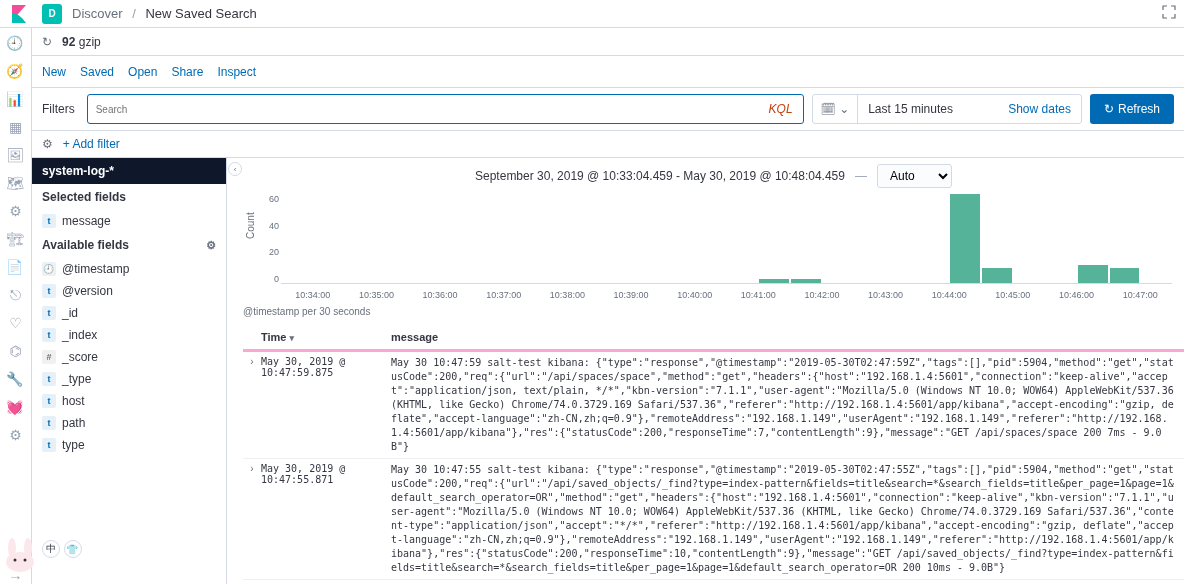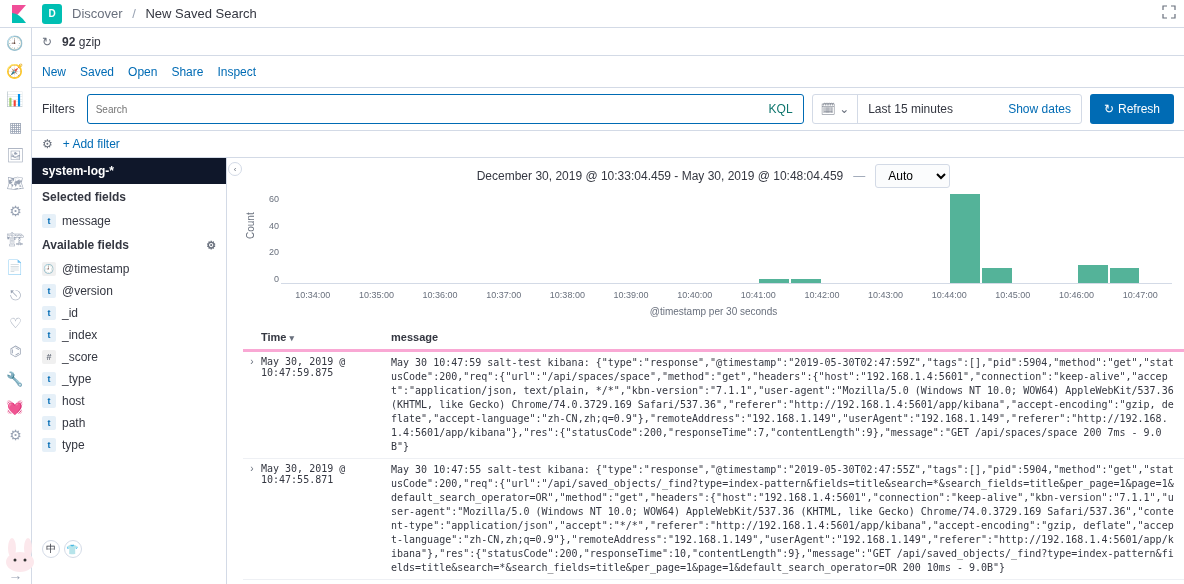--- a/index.html
+++ b/index.html
@@ -19,21 +19,21 @@
 .content { flex: 1; display: flex; flex-direction: column; min-width: 0;}
 .hitsbar { height: 28px; display: flex; align-items: center; padding: 0 10px; border-bottom: 1px solid #d3dae6; font-size: 12px; }
 .hitsbar .refresh { margin-right: 10px; color:#69707d; cursor:pointer;}
 .hitsbar b { font-weight: 700; }
 .actionbar { height: 32px; display: flex; align-items: center; padding: 0 10px; gap: 14px; border-bottom: 1px solid #d3dae6; }
 .actionbar a { color: #006bb4; font-size: 12px; text-decoration: none; cursor: pointer; }
 .filterbar { display: flex; align-items: center; padding: 6px 10px; gap: 8px; border-bottom: 1px solid #d3dae6; }
 .filterbar .flabel { font-size: 12px; color: #343741; padding-right: 4px; }
 .searchbox { flex: 1; display: flex; align-items: center; border: 1px solid #006bb4; border-radius: 3px; height: 30px; background:#fff; }
 .searchbox input { flex: 1; border: none; outline: none; padding: 0 8px; font-size: 10px; background:transparent; }
-.searchbox .kql { color: #0f766e; font-size: 12px; padding: 0 10px; cursor:pointer; }
+.searchbox .kql { color: #c2410c; font-size: 12px; padding: 0 10px; cursor:pointer;font-style:italic; }
 .datebox { display: flex; align-items: center; border: 1px solid #d3dae6; border-radius: 3px; height: 30px; }
 .datebox .cal { padding: 0 8px; border-right: 1px solid #d3dae6; color:#69707d; height:100%; display:flex; align-items:center; cursor:pointer;}
 .datebox .range { padding: 0 10px; font-size: 12px; color:#343741; min-width:140px;}
 .datebox .show { padding: 0 10px; color:#006bb4; font-size:12px; cursor:pointer;}
 .refreshbtn { background: #006bb4; color: #fff; border: none; height: 30px; padding: 0 14px; border-radius: 3px; font-size: 12px; cursor: pointer; display:flex;align-items:center; gap:4px;}
 .addfilterrow { display: flex; align-items: center; padding: 6px 10px; gap: 10px; border-bottom: 1px solid #d3dae6; }
 .addfilterrow .gear { color:#69707d; cursor:pointer;}
 .addfilterrow a { color: #006bb4; font-size: 12px; text-decoration: none; cursor:pointer;}
 .workspace { flex: 1; display: flex; min-height: 0; }
 .sidebar { width: 195px; border-right: 1px solid #d3dae6; display: flex; flex-direction: column; font-size: 12px; }
@@ -202,21 +202,21 @@
             </div>
           </div>
       </div>
 
       <div class="collapse">
         <div class="btn">‹</div>
       </div>
 
       <div class="results">
         <div class="charthdr">
-          <span>December 30, 2019 @ 10:33:04.459 - May 30, 2019 @ 10:48:04.459</span>
+          <span>September 30, 2019 @ 10:33:04.459 - May 30, 2019 @ 10:48:04.459</span>
           <span class="dash">—</span>
           <select>
             <option>Auto</option>
           </select>
         </div>
         <div class="chart">
           <div class="ylabel">Count</div>
           <div class="yaxis" id="yaxis">
               <div>60</div>
               <div>40</div>
@@ -263,21 +263,21 @@
               <span>10:40:00</span>
               <span>10:41:00</span>
               <span>10:42:00</span>
               <span>10:43:00</span>
               <span>10:44:00</span>
               <span>10:45:00</span>
               <span>10:46:00</span>
               <span>10:47:00</span>
             </div>
         </div>
-        <div style="text-align:center;font-size:10px;color:#69707d;padding:2px 0 8px;">@timestamp per 30 seconds</div>
+        <div style="text-align:left;font-size:10px;color:#69707d;padding:2px 0 8px;">@timestamp per 30 seconds</div>
 
         <div class="thead">
           <div class="tcol1"></div>
           <div class="tcol2"><span>Time</span> <span style="color:#69707d;font-size:9px;">▾</span></div>
           <div class="tcol3">message</div>
         </div>
         <div class="rows" id="rows">
             <div class="row">
               <div class="exp">›</div>
               <div class="ts">May 30, 2019 @ 10:47:59.875</div>

